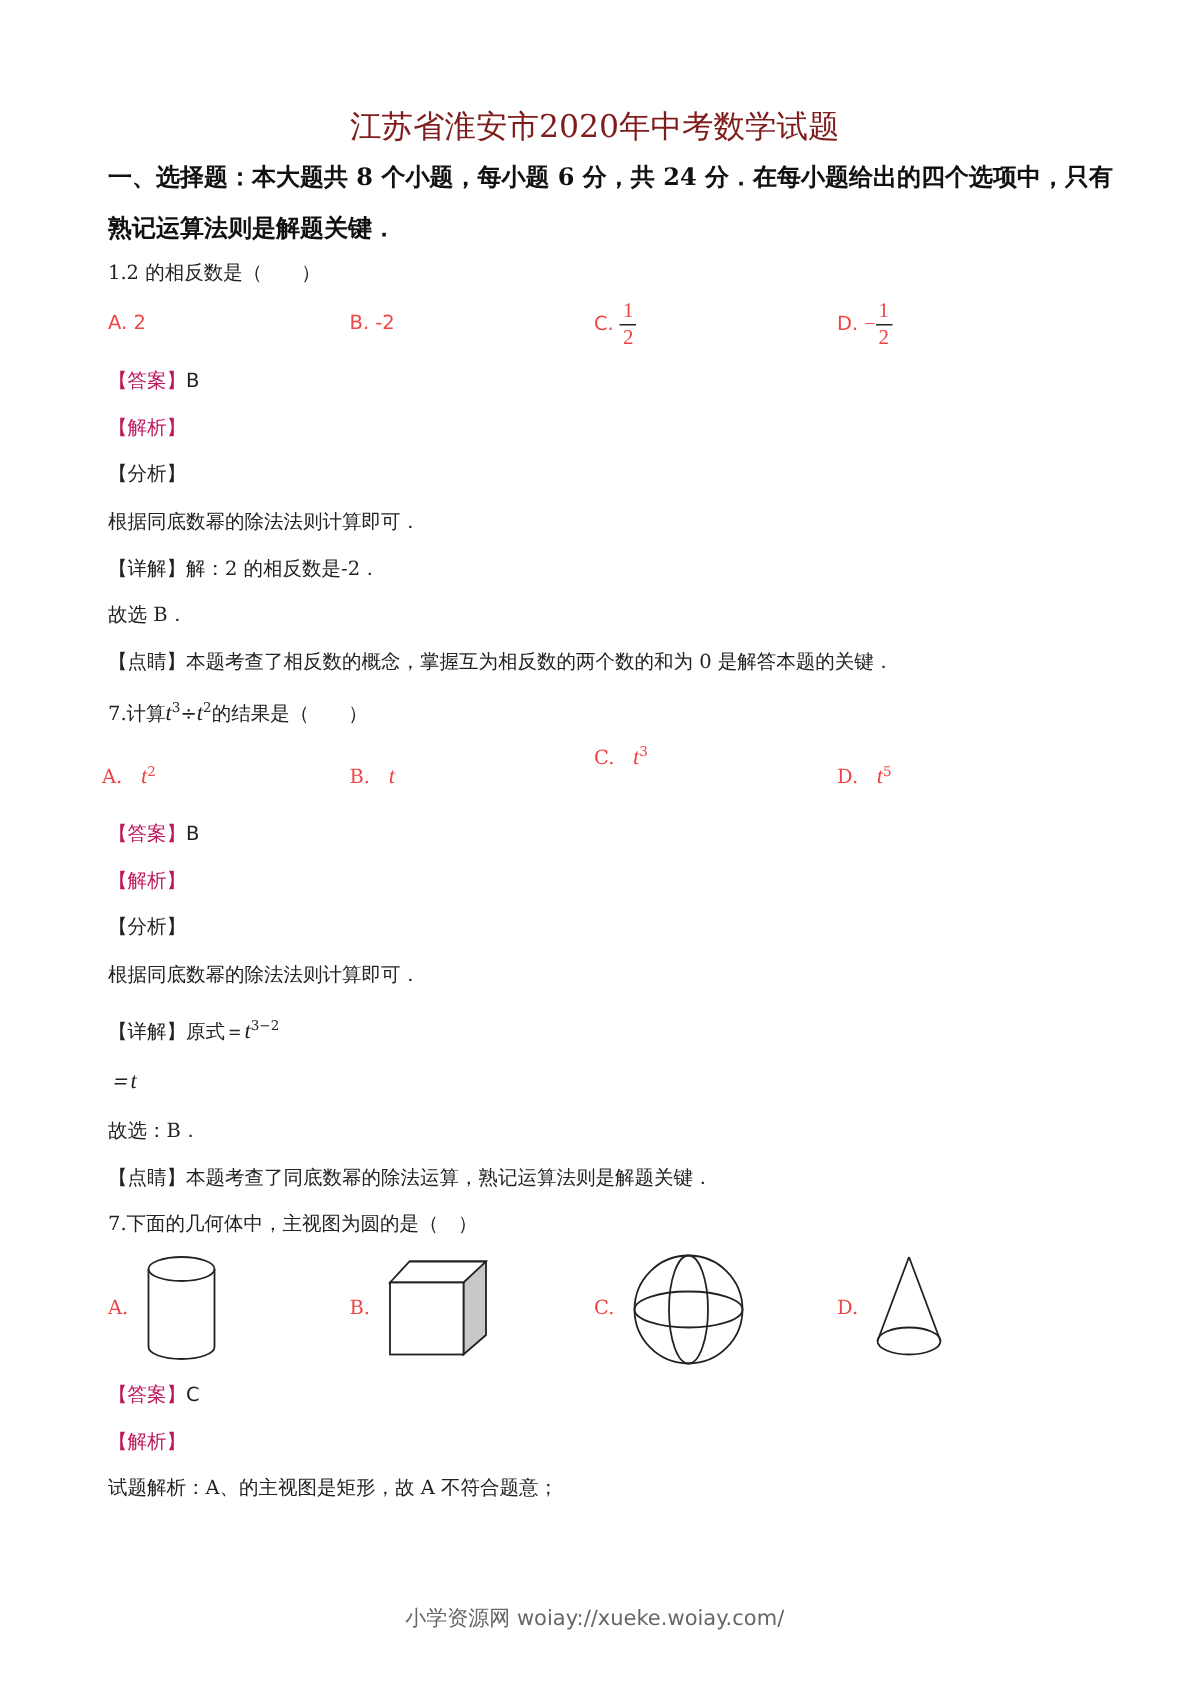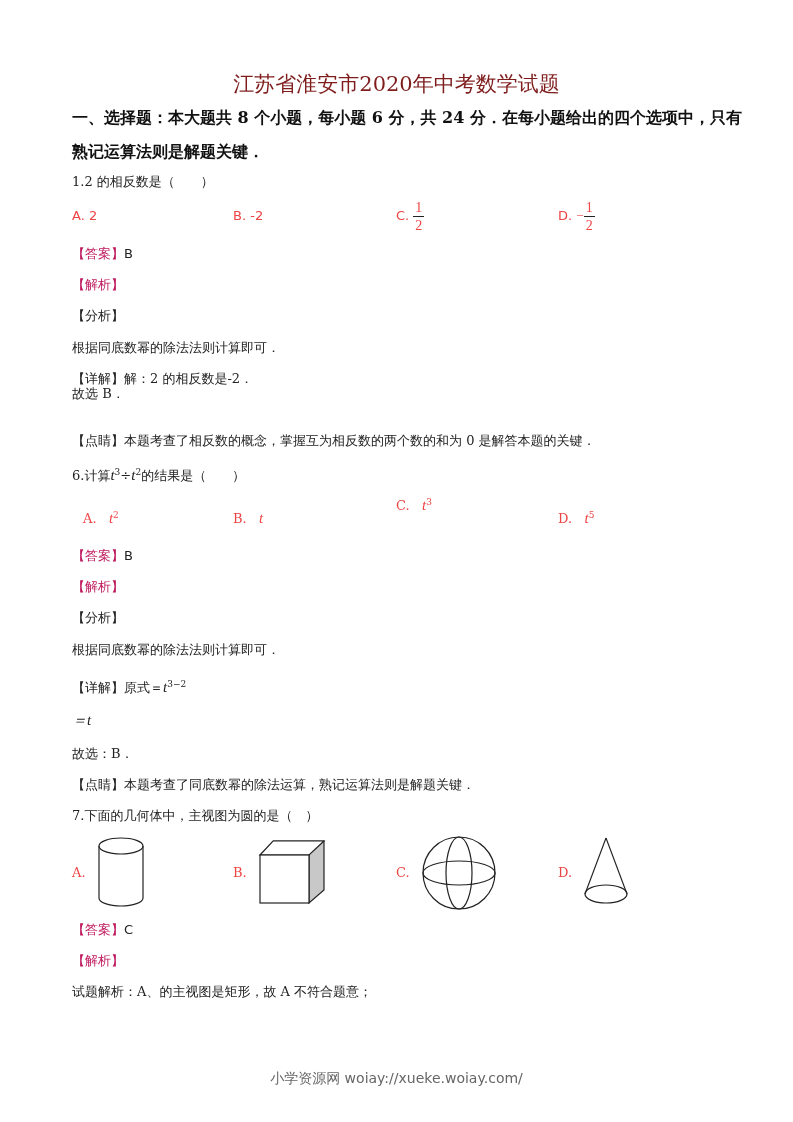--- a/index.html
+++ b/index.html
@@ -45,27 +45,27 @@
 <div class="abs opt sans" style="left:558px;top:199px">
   <span>D.</span>
   <span style="font-family:'Liberation Serif',serif">−</span><span class="frac"><span class="num">1</span><span class="den">2</span></span>
 </div>
 
 <div class="abs line" style="top:245px"><span class="blue">【答案】</span><span class="sans">B</span></div>
 <div class="abs line blue" style="top:276px">【解析】</div>
 <div class="abs line" style="top:307px">【分析】</div>
 <div class="abs line" style="top:339px">根据同底数幂的除法法则计算即可．</div>
 <div class="abs line" style="top:370px"><span>【详解】</span><span>解：2 的相反数是-2．</span></div>
-<div class="abs line" style="top:385px">故选 B．</div>
+<div class="abs line" style="top:401px">故选 B．</div>
 <div class="abs line" style="top:432px"><span>【点睛】</span><span>本题考查了相反数的概念，掌握互为相反数的两个数的和为 0 是解答本题的关键．</span></div>
 
 <div class="abs line" style="top:467px">
-  <span>6.计算</span><span class="it">t</span><sup>3</sup><span>÷</span><span class="it">t</span><sup>2</sup><span>的结果是（　　）</span>
+  <span>7.计算</span><span class="it">t</span><sup>3</sup><span>÷</span><span class="it">t</span><sup>2</sup><span>的结果是（　　）</span>
 </div>
-<div class="abs opt" style="left:83px;top:510px"><span>A.</span>&nbsp;&nbsp;&nbsp;<span class="it">t</span><sup>2</sup></div>
+<div class="abs opt" style="left:68px;top:510px"><span>A.</span>&nbsp;&nbsp;&nbsp;<span class="it">t</span><sup>2</sup></div>
 <div class="abs opt" style="left:233px;top:510px"><span>B.</span>&nbsp;&nbsp;&nbsp;<span class="it">t</span></div>
 <div class="abs opt" style="left:396px;top:497px"><span>C.</span>&nbsp;&nbsp;&nbsp;<span class="it">t</span><sup>3</sup></div>
 <div class="abs opt" style="left:558px;top:510px"><span>D.</span>&nbsp;&nbsp;&nbsp;<span class="it">t</span><sup>5</sup></div>
 
 <div class="abs line" style="top:547px"><span class="blue">【答案】</span><span class="sans">B</span></div>
 <div class="abs line blue" style="top:578px">【解析】</div>
 <div class="abs line" style="top:609px">【分析】</div>
 <div class="abs line" style="top:641px">根据同底数幂的除法法则计算即可．</div>
 <div class="abs line" style="top:679px"><span>【详解】</span><span>原式＝</span><span class="it">t</span><sup>3−2</sup></div>
 <div class="abs line it" style="top:711px">＝t</div>

